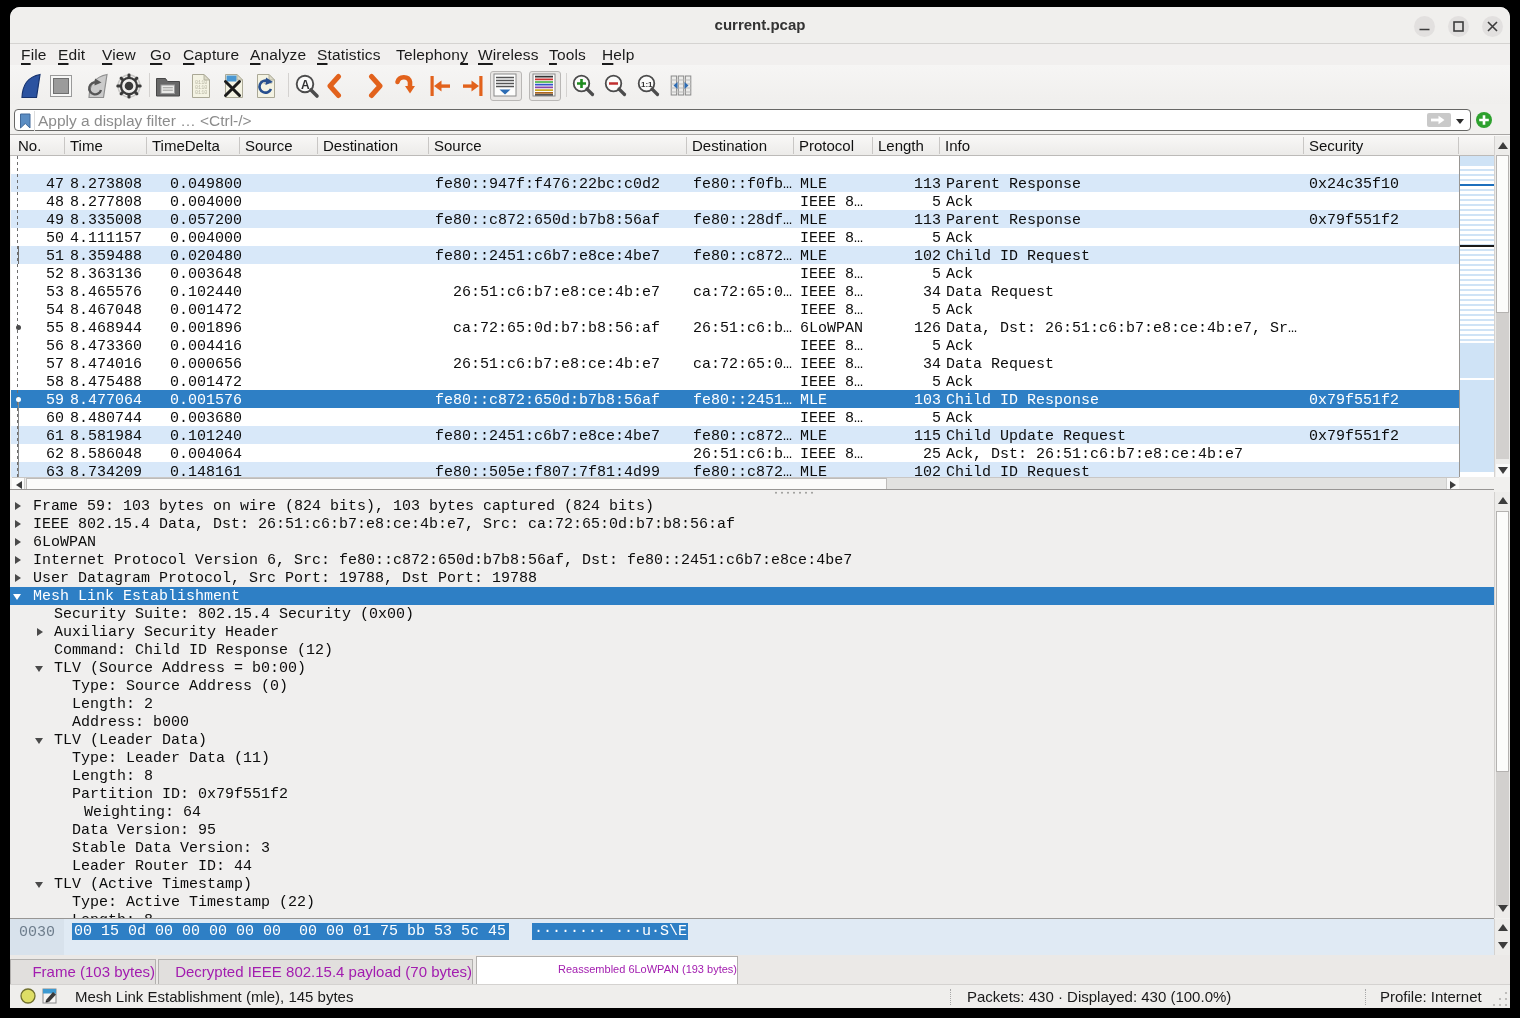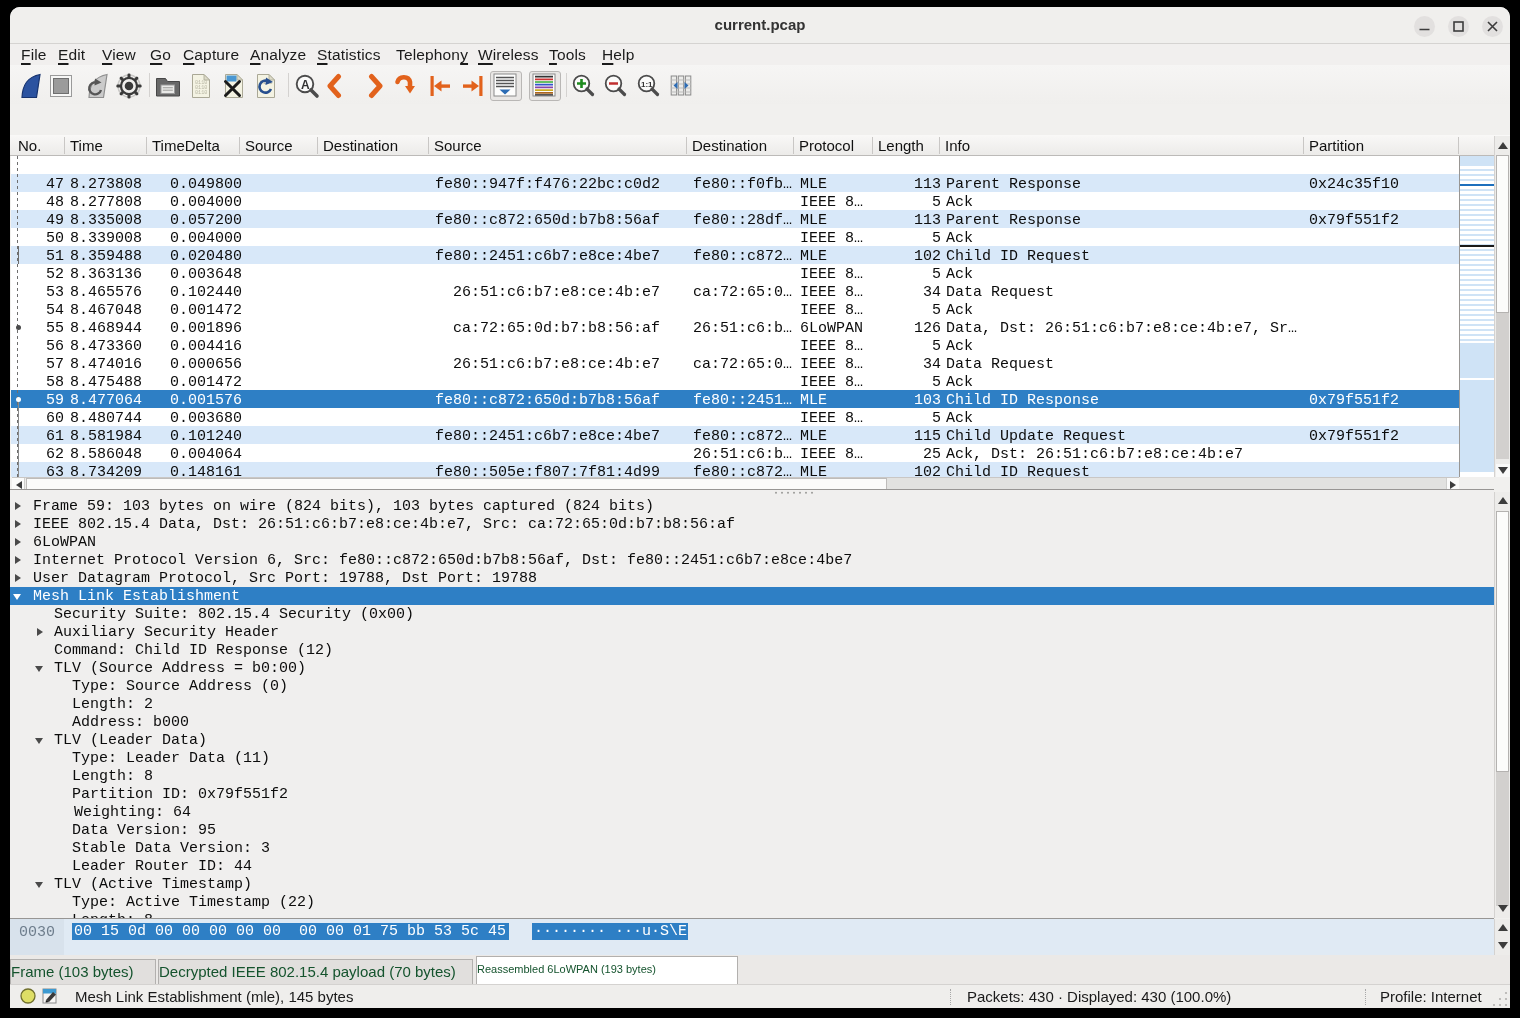--- a/index.html
+++ b/index.html
@@ -38,21 +38,21 @@
 .dl{position:absolute;left:0;width:1484px;height:18px}
 .dl span{position:absolute;top:1px;font-size:15px;line-height:18px;white-space:pre;font-family:"Liberation Mono",monospace;color:#0c0c0c}
 .dsel{background:#2e7fc5}
 .dsel span{color:#fff}
 .tri-r{position:absolute;top:5px;width:0;height:0;border:4px solid transparent;border-left:6px solid #4a4a4a}
 .tri-d{position:absolute;top:7px;width:0;height:0;border:4px solid transparent;border-top:6px solid #4a4a4a}
 #vs2{position:absolute;left:1484px;top:485px;width:16px;height:426px;background:#edecea;border-left:1px solid #d4d2d0}
 #hex{position:absolute;left:0;top:911px;width:1484px;height:37px;background:#e0eaf4;border-top:1px solid #989694}
 #vs3{position:absolute;left:1484px;top:912px;width:16px;height:36px;background:#edecea;border-left:1px solid #d4d2d0}
 #tabs{position:absolute;left:0;top:948px;width:1500px;height:29px;background:#ebe9e7}
-.tab{position:absolute;top:4px;height:25px;background:#e1dfdd;border:1px solid #b2b0ae;border-bottom:none;font-size:15px;color:#14532d;text-align:left;line-height:24px}
+.tab{position:absolute;top:4px;height:25px;background:#e1dfdd;border:1px solid #b2b0ae;border-bottom:none;font-size:15px;color:#a21caf;text-align:right;line-height:24px}
 .tabact{top:1px;height:28px;background:#fff;font-size:11px}
 #status{position:absolute;left:0;top:977px;width:1500px;height:24px;background:#efeeec;border-top:1px solid #d4d2d0}
 #status div{position:absolute;top:3px;font-size:15px;color:#1a1a1a}
 .arr{position:absolute;width:0;height:0}
 .thumbv{position:absolute;left:1px;width:13px;background:#fcfcfb;border:1px solid #b4b2b0}
 .trackv{position:absolute;left:1px;width:13px;background:#d2d0ce}
 
 </style></head><body>
 <div id="win">
 <div id="title">
@@ -222,32 +222,52 @@
         <line x1="10.3" y1="15" x2="15.700000000000001" y2="15" stroke="#bbb" stroke-width="1"></line>
         <line x1="10.3" y1="19" x2="15.700000000000001" y2="19" stroke="#bbb" stroke-width="1"></line>
         <line x1="17.4" y1="7" x2="22.799999999999997" y2="7" stroke="#bbb" stroke-width="1"></line>
         <line x1="17.4" y1="11" x2="22.799999999999997" y2="11" stroke="#bbb" stroke-width="1"></line>
         <line x1="17.4" y1="15" x2="22.799999999999997" y2="15" stroke="#bbb" stroke-width="1"></line>
         <line x1="17.4" y1="19" x2="22.799999999999997" y2="19" stroke="#bbb" stroke-width="1"></line>
         <path d="M9.5 9 L9.5 16 L5.5 12.5 Z" fill="#2c6cb4"></path>
         <path d="M16.5 9 L16.5 16 L20.5 12.5 Z" fill="#2c6cb4"></path>
       </svg>
 </div>
+<div id="filterrow">
+      <div id="finput">
+<svg style="position:absolute;left:4px;top:3px" width="13" height="16">
+          <path d="M1.5 1 h9.5 v14 l-4.75 -4.5 l-4.75 4.5 z" fill="#5b8dc3" stroke="#40699a"></path>
+        </svg>
+<div style="position:absolute;left:19px;top:1px;width:1px;height:20px;background:#dcdcdc"></div>
+<div id="fph">Apply a display filter … &lt;Ctrl-/&gt;</div>
+<div id="fbtn"><svg width="24" height="14">
+            <rect x="4" y="5.6" width="9" height="2.8" fill="#fff"></rect>
+            <path d="M11.5 2.8 L17.5 7 L11.5 11.2 Z" fill="#fff"></path>
+          </svg></div>
+<div id="fcaret"></div>
+</div>
+      <div id="fplus"><svg width="16" height="16">
+          <g stroke="#fff" stroke-width="2.6">
+            <line x1="3.2" y1="8" x2="12.8" y2="8"></line>
+            <line x1="8" y1="3.2" x2="8" y2="12.8"></line>
+          </g>
+        </svg></div>
+    </div>
 <div id="hdr">
 <span class="hc" style="left:8px">No.</span>
 <span class="hc" style="left:60px">Time</span>
 <span class="hc" style="left:142px">TimeDelta</span>
 <span class="hc" style="left:235px">Source</span>
 <span class="hc" style="left:313px">Destination</span>
 <span class="hc" style="left:424px">Source</span>
 <span class="hc" style="left:682px">Destination</span>
 <span class="hc" style="left:789px">Protocol</span>
 <span class="hc" style="left:868px">Length</span>
 <span class="hc" style="left:935px">Info</span>
-<span class="hc" style="left:1299px">Partition</span>
+<span class="hc" style="left:1299px">Security</span>
 <div class="hsep" style="left:54px"></div>
 <div class="hsep" style="left:136px"></div>
 <div class="hsep" style="left:229px"></div>
 <div class="hsep" style="left:307px"></div>
 <div class="hsep" style="left:418px"></div>
 <div class="hsep" style="left:676px"></div>
 <div class="hsep" style="left:783px"></div>
 <div class="hsep" style="left:862px"></div>
 <div class="hsep" style="left:929px"></div>
 <div class="hsep" style="left:1293px"></div>
@@ -287,21 +307,21 @@
 <span style="left:159px">0.057200</span>
 <span style="right:799px">fe80::c872:650d:b7b8:56af</span>
 <span style="left:682px">fe80::28df…</span>
 <span style="left:789px">MLE</span>
 <span style="right:518px">113</span>
 <span style="left:935px">Parent Response</span>
 <span style="left:1298px">0x79f551f2</span>
 </div>
 <div class="prow" style="top:72px">
 <span style="right:1395px">50</span>
-<span style="left:59px">8.339008</span>
+<span style="left:59px">4.111157</span>
 <span style="left:159px">0.004000</span>
 <span style="left:789px">IEEE 8…</span>
 <span style="right:518px">5</span>
 <span style="left:935px">Ack</span>
 </div>
 <div class="prow rb" style="top:90px">
 <span style="right:1395px">51</span>
 <span style="left:59px">8.359488</span>
 <span style="left:159px">0.020480</span>
 <span style="right:799px">fe80::2451:c6b7:e8ce:4be7</span>
@@ -505,21 +525,21 @@
 <div class="dl" style="top:259px">
 <span style="left:62px">Type: Leader Data (11)</span>
 </div>
 <div class="dl" style="top:277px">
 <span style="left:62px">Length: 8</span>
 </div>
 <div class="dl" style="top:295px">
 <span style="left:62px">Partition ID: 0x79f551f2</span>
 </div>
 <div class="dl" style="top:313px">
-<span style="left:64px">Weighting: 64</span>
+<span style="left:74px">Weighting: 64</span>
 </div>
 <div class="dl" style="top:331px">
 <span style="left:62px">Data Version: 95</span>
 </div>
 <div class="dl" style="top:349px">
 <span style="left:62px">Stable Data Version: 3</span>
 </div>
 <div class="dl" style="top:367px">
 <span style="left:62px">Leader Router ID: 44</span>
 </div>

